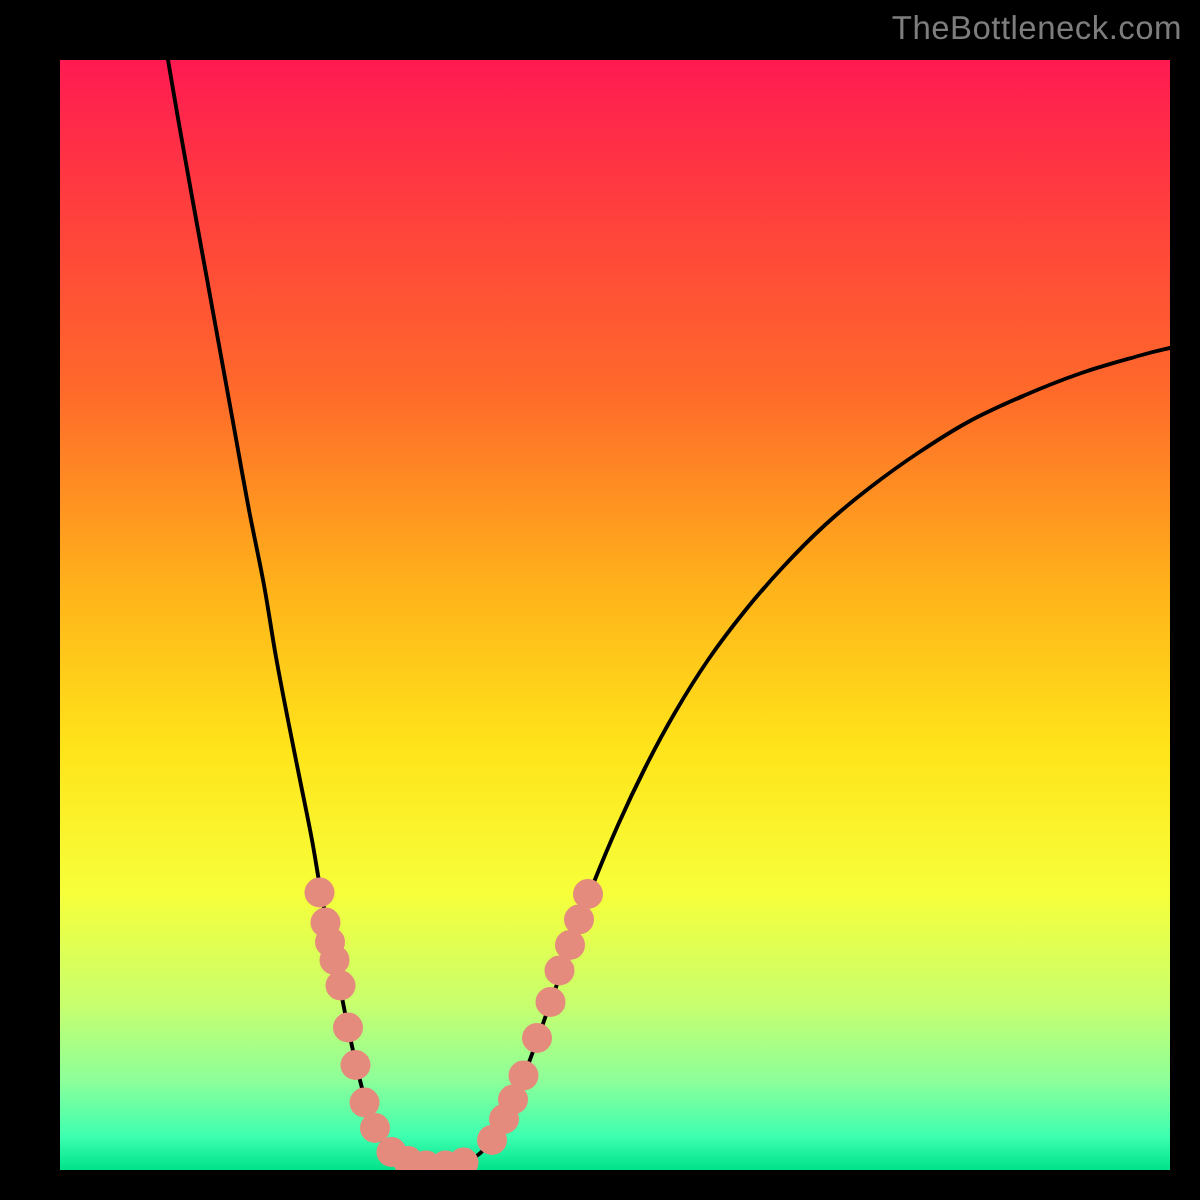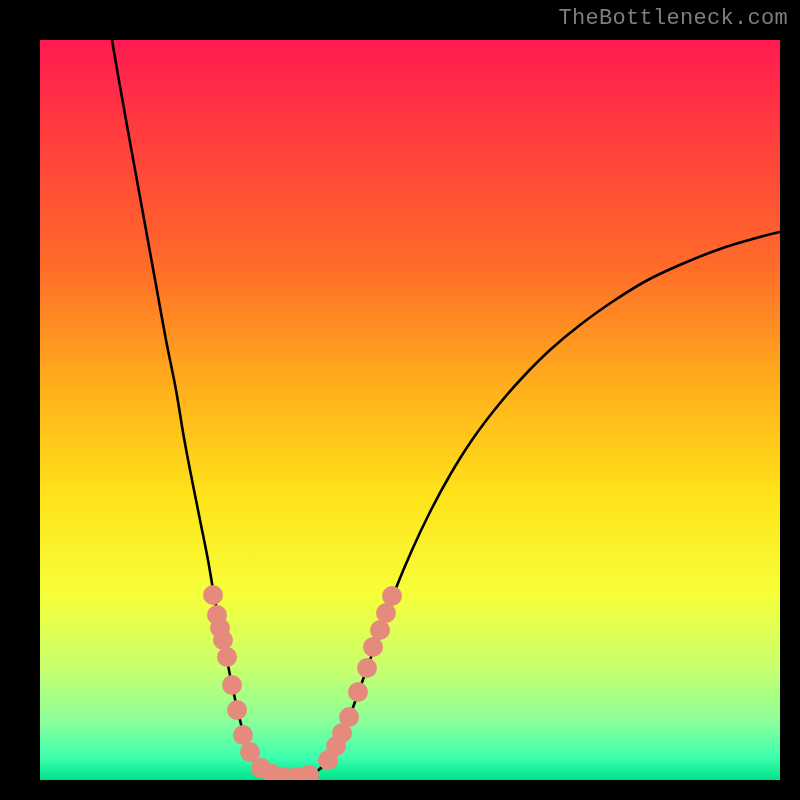--- a/index.html
+++ b/index.html
@@ -9,21 +9,20 @@
     height: 800px;
     background: #000;
     overflow: hidden;
     font-family: Arial, Helvetica, sans-serif;
   }
   .stage {
     position: relative;
     width: 800px;
     height: 800px;
     background: #000;
-    font-family: Liberation Mono, monospace;
   }
   .watermark {
     position: absolute;
     top: 6px;
     right: 12px;
     color: #7d7d7d;
     font-size: 22px;
     font-weight: 500;
     letter-spacing: 0.3px;
     z-index: 5;

